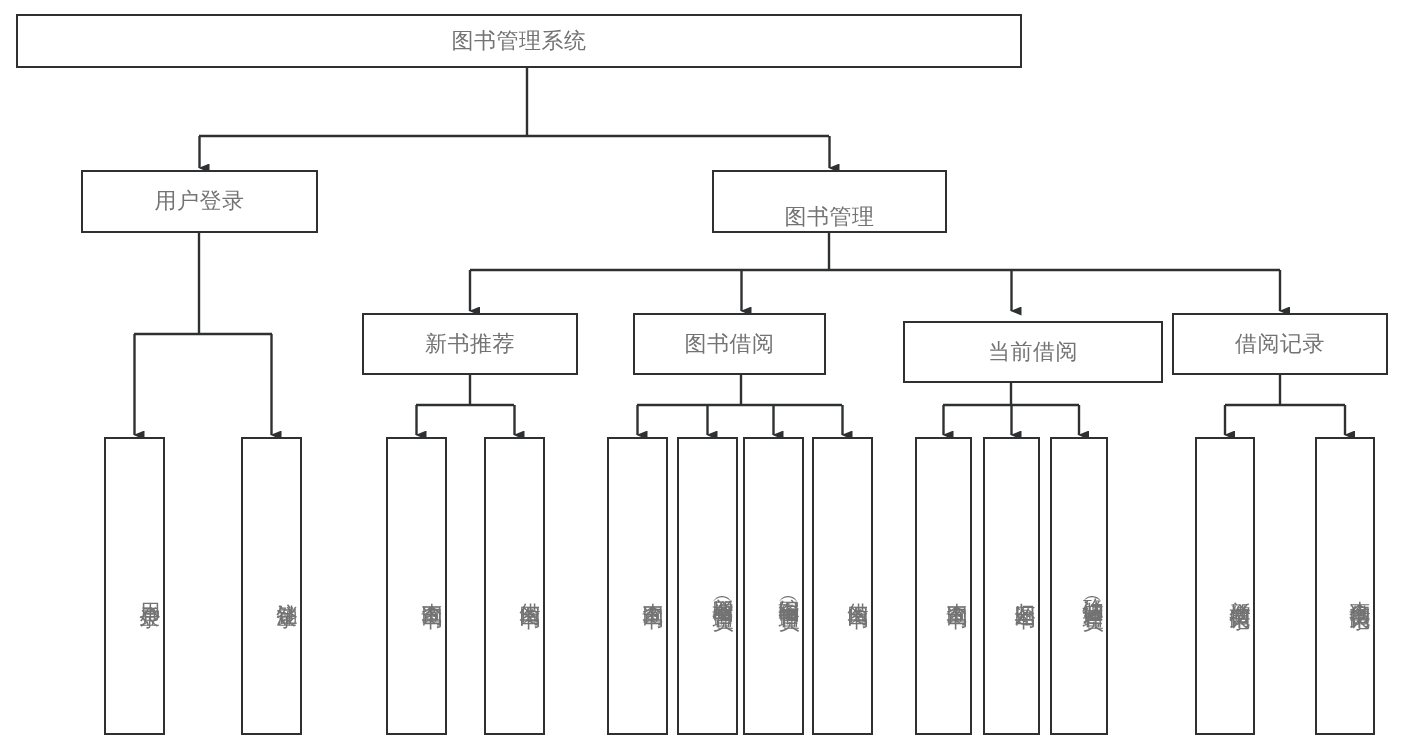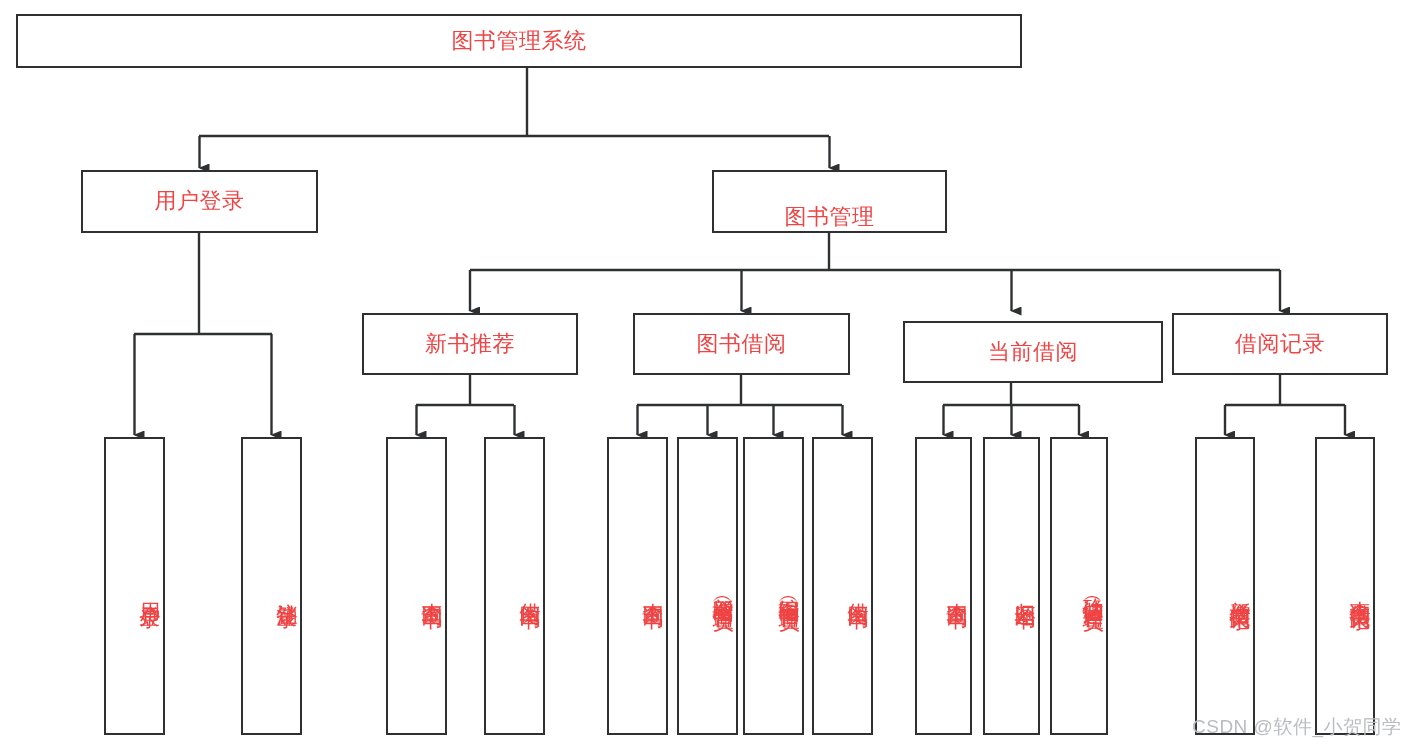--- a/index.html
+++ b/index.html
@@ -22,21 +22,21 @@
     left: 0;
     top: 0;
     width: 1405px;
     height: 747px;
   }
   .node {
     position: absolute;
     box-sizing: border-box;
     border: 2.2px solid #2f3032;
     background: #ffffff;
-    color: #ef4444;
+    color: #737373;
     display: flex;
     align-items: center;
     justify-content: center;
     text-align: center;
     line-height: 1.22;
   }
   .node.horizontal {
     font-size: 22px;
     letter-spacing: 0.5px;
   }
@@ -118,21 +118,21 @@
       </div>
       <div class="node horizontal" style="left: 81px; top: 170px; width: 237px; height: 63px;">
         <span class="label">用户登录</span>
       </div>
       <div class="node horizontal" style="left: 712px; top: 170px; width: 235px; height: 63px; align-items: flex-end;">
         <span class="label">图书管理</span>
       </div>
       <div class="node horizontal" style="left: 362px; top: 313px; width: 216px; height: 62px; text-align: center;">
         <span class="label">新书推荐</span>
       </div>
-      <div class="node horizontal" style="left: 633px; top: 313px; width: 217px; height: 62px; text-align: right;">
+      <div class="node horizontal" style="left: 633px; top: 313px; width: 193px; height: 62px; text-align: right;">
         <span class="label">图书借阅</span>
       </div>
       <div class="node horizontal" style="left: 903px; top: 321px; width: 260px; height: 62px;">
         <span class="label">当前借阅</span>
       </div>
       <div class="node horizontal" style="left: 1172px; top: 313px; width: 216px; height: 62px;">
         <span class="label">借阅记录</span>
       </div>
       <div class="node vertical" style="left: 104px; top: 437px; width: 61px; height: 298px;">
         <span class="label">用户登录</span>
@@ -167,14 +167,13 @@
       <div class="node vertical" style="left: 1050px; top: 437px; width: 58px; height: 298px;">
         <span class="label">确认归还（管理员）</span>
       </div>
       <div class="node vertical" style="left: 1195px; top: 437px; width: 60px; height: 298px;">
         <span class="label">新增借阅记录</span>
       </div>
       <div class="node vertical" style="left: 1315px; top: 437px; width: 60px; height: 298px;">
         <span class="label">查询借阅记录</span>
       </div>
     </div>
-  <div id="watermark" style="left: 1192px; top: 714px; color: rgb(185, 188, 192);">CSDN @软件_小贺同学</div>
 </div>
 
 </body></html>

